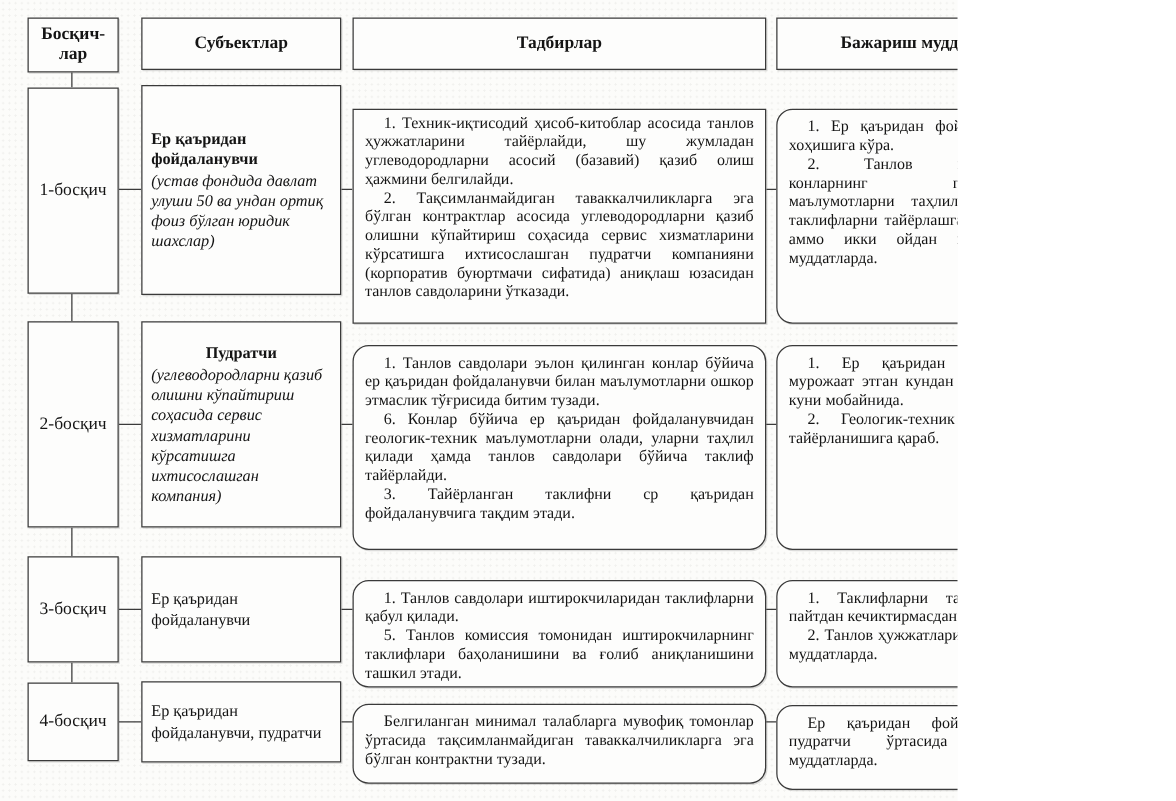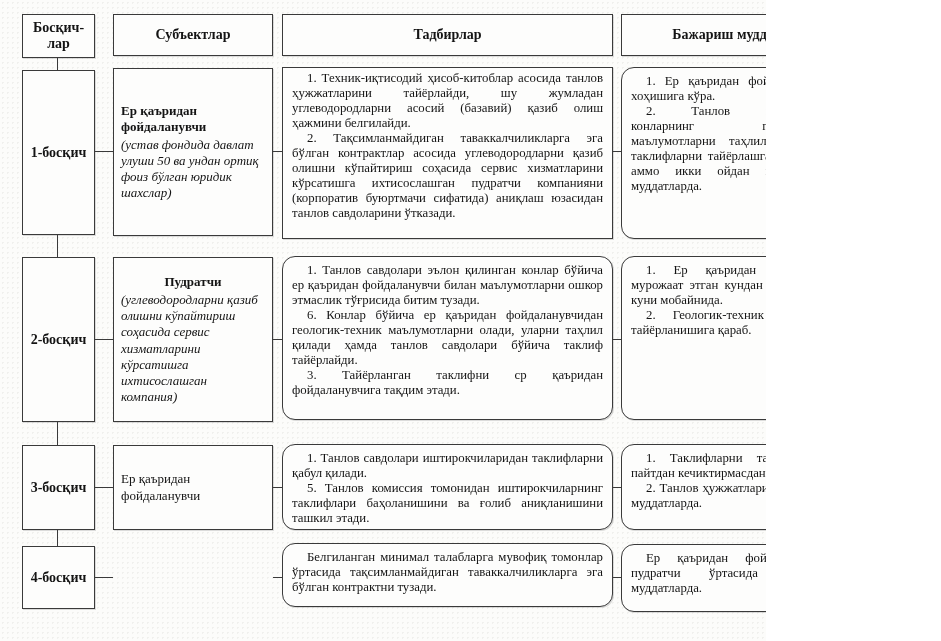--- a/index.html
+++ b/index.html
@@ -33,40 +33,41 @@
     font-weight: bold;
     font-size: 14px;
     text-align: center;
     line-height: 1.15;
     white-space: pre-line;
   }
   .stage {
     display: flex;
     align-items: center;
     justify-content: center;
-    font-weight: bold;
+    font-weight: normal;
     font-size: 14px;
   }
   .subject {
     display: flex;
     flex-direction: column;
     align-items: center;
     justify-content: center;
     font-size: 13px;
     line-height: 1.24;
     padding: 4px 7px;
   }
   .subject .title { font-weight: bold; }
   .subject.plain .title { font-weight: normal; }
   .subject .note { font-style: italic; margin-top: 2px; }
   .body {
     font-size: 12.8px;
     line-height: 15px;
     padding: 3px 9px 2px 9px;
     text-align: justify;
+    margin-top: 20px;
   }
   .body p { margin: 0; text-indent: 15px; }
   .pad-top { padding-top: 6px; border-radius: 13px; }
   .mt32 { margin-top: 32px; }
   .mt20 { margin-top: 20px; }
   .mt36 { margin-top: 36px; }
   .hline { position: absolute; height: 1px; background: #3a3a3a; }
   .vline { position: absolute; width: 1px; background: #3a3a3a; }
 </style>
 </head>
@@ -147,20 +148,23 @@
     <p>5. Танлов комиссия томонидан иштирокчиларнинг таклифлари баҳоланишини ва ғолиб аниқланишини ташкил этади.</p>
   </div>
 
   <div class="box body pad-top" style="left:621px; top:444px; width:241px; height:86px;">
     <p>1. Таклифларни тақдим этилган пайтдан кечиктирмасдан.</p>
     <p>2. Танлов ҳужжатларида белгиланган муддатларда.</p>
   </div>
 
   <div class="box stage" style="left:22px; top:546px; width:73px; height:63px;">4-босқич</div>
 
+  <div class="box subject plain" style="left:113px; top:545px; width:160px; height:65px;">
+    <div class="title">Ер қаъридан фойдаланувчи, пудратчи</div>
+  </div>
 
   <div class="box body pad-top" style="left:282px; top:543px; width:331px; height:64px;">
     <p>Белгиланган минимал талабларга мувофиқ томонлар ўртасида тақсимланмайдиган таваккалчиликларга эга бўлган контрактни тузади.</p>
   </div>
 
   <div class="box body pad-top" style="left:621px; top:544px; width:241px; height:68px;">
     <p>Ер қаъридан фойдаланувчи ва пудратчи ўртасида келишилган муддатларда.</p>
   </div>
 
 </div>

